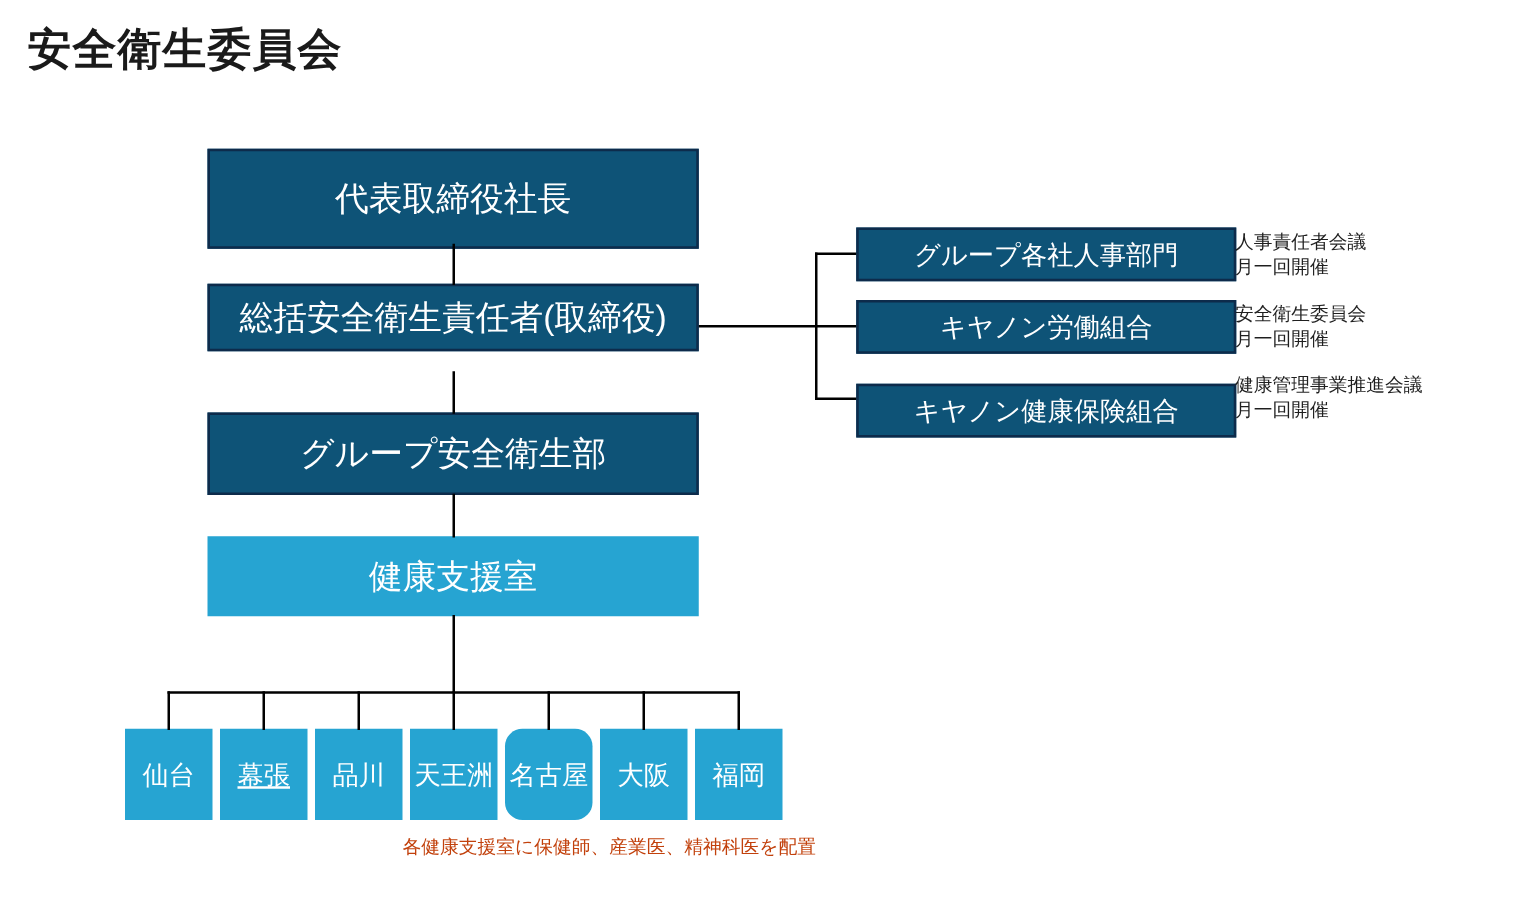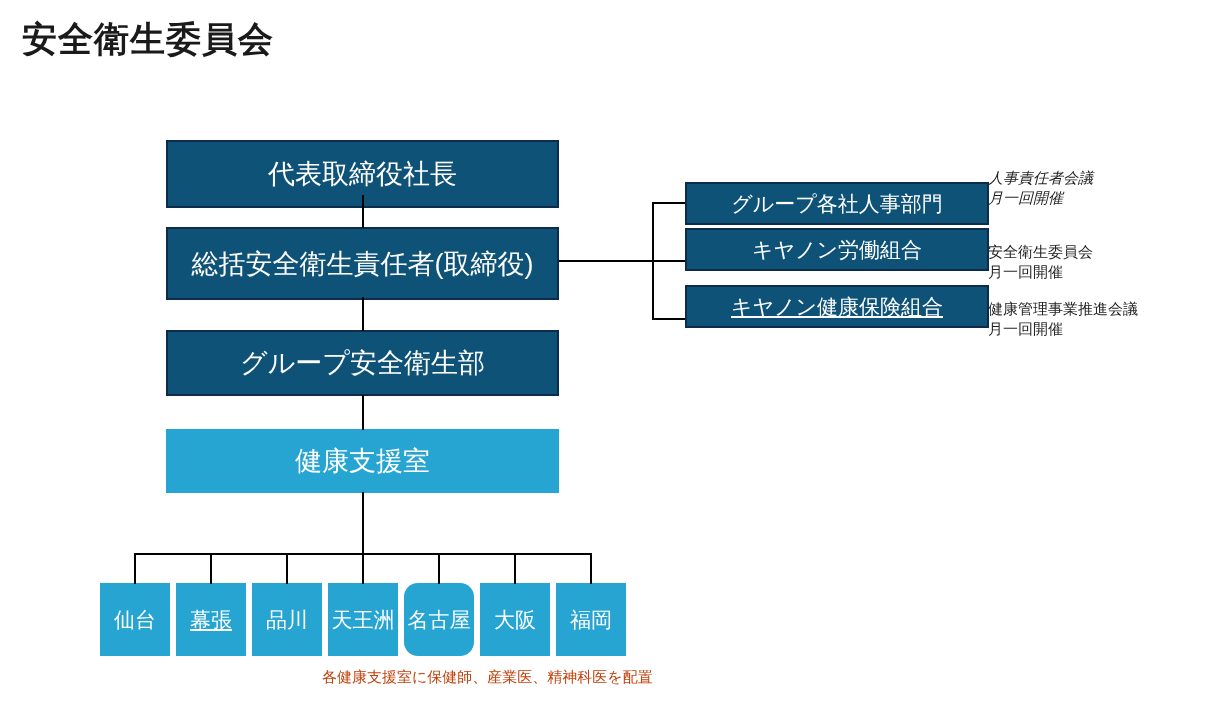--- a/index.html
+++ b/index.html
@@ -23,41 +23,41 @@
   }
 
   
   .box{
     position:absolute;left:166px;width:393px;box-sizing:border-box;
     display:flex;align-items:center;justify-content:center;
     color:#ffffff;font-size:27px;white-space:nowrap;
   }
   .dark{background:var(--dark-box);border:2px solid var(--dark-border);}
   .light{background:var(--light-box);border:none;}
-  .b1{top:140px;height:68px;}
-  .b2{top:227px;height:73px;}
+  .b1{top:119px;height:80px;}
+  .b2{top:227px;height:54px;}
   .b3{top:330px;height:66px;}
   .b4{top:429px;height:64px;}
 
   
   .rbox{
     position:absolute;left:685px;width:304px;height:43px;box-sizing:border-box;
     background:var(--dark-box);border:2px solid var(--dark-border);
     color:#ffffff;font-size:21px;white-space:nowrap;
     display:flex;align-items:center;justify-content:center;
   }
   .r1{top:182px;}
-  .r2{top:228px;}
-  .r3{top:285px;text-decoration:underline;}
+  .r2{top:240px;}
+  .r3{top:307px;}
 
   .mnote{
     position:absolute;left:988px;font-size:15px;line-height:1.32;
     color:#1f1f1f;white-space:nowrap;
   }
-  .n1{top:168px;font-style:italic;}
+  .n1{top:184px;}
   .n2{top:242px;}
   .n3{top:299px;}
 
   
   .branch{
     position:absolute;top:583px;width:70px;height:73px;
     background:var(--light-box);color:#ffffff;font-size:21px;white-space:nowrap;
     display:flex;align-items:center;justify-content:center;
   }
   .bb1{left:100px;}.bb2{left:176px;text-decoration:underline;}.bb3{left:252px;}.bb4{left:328px;}

